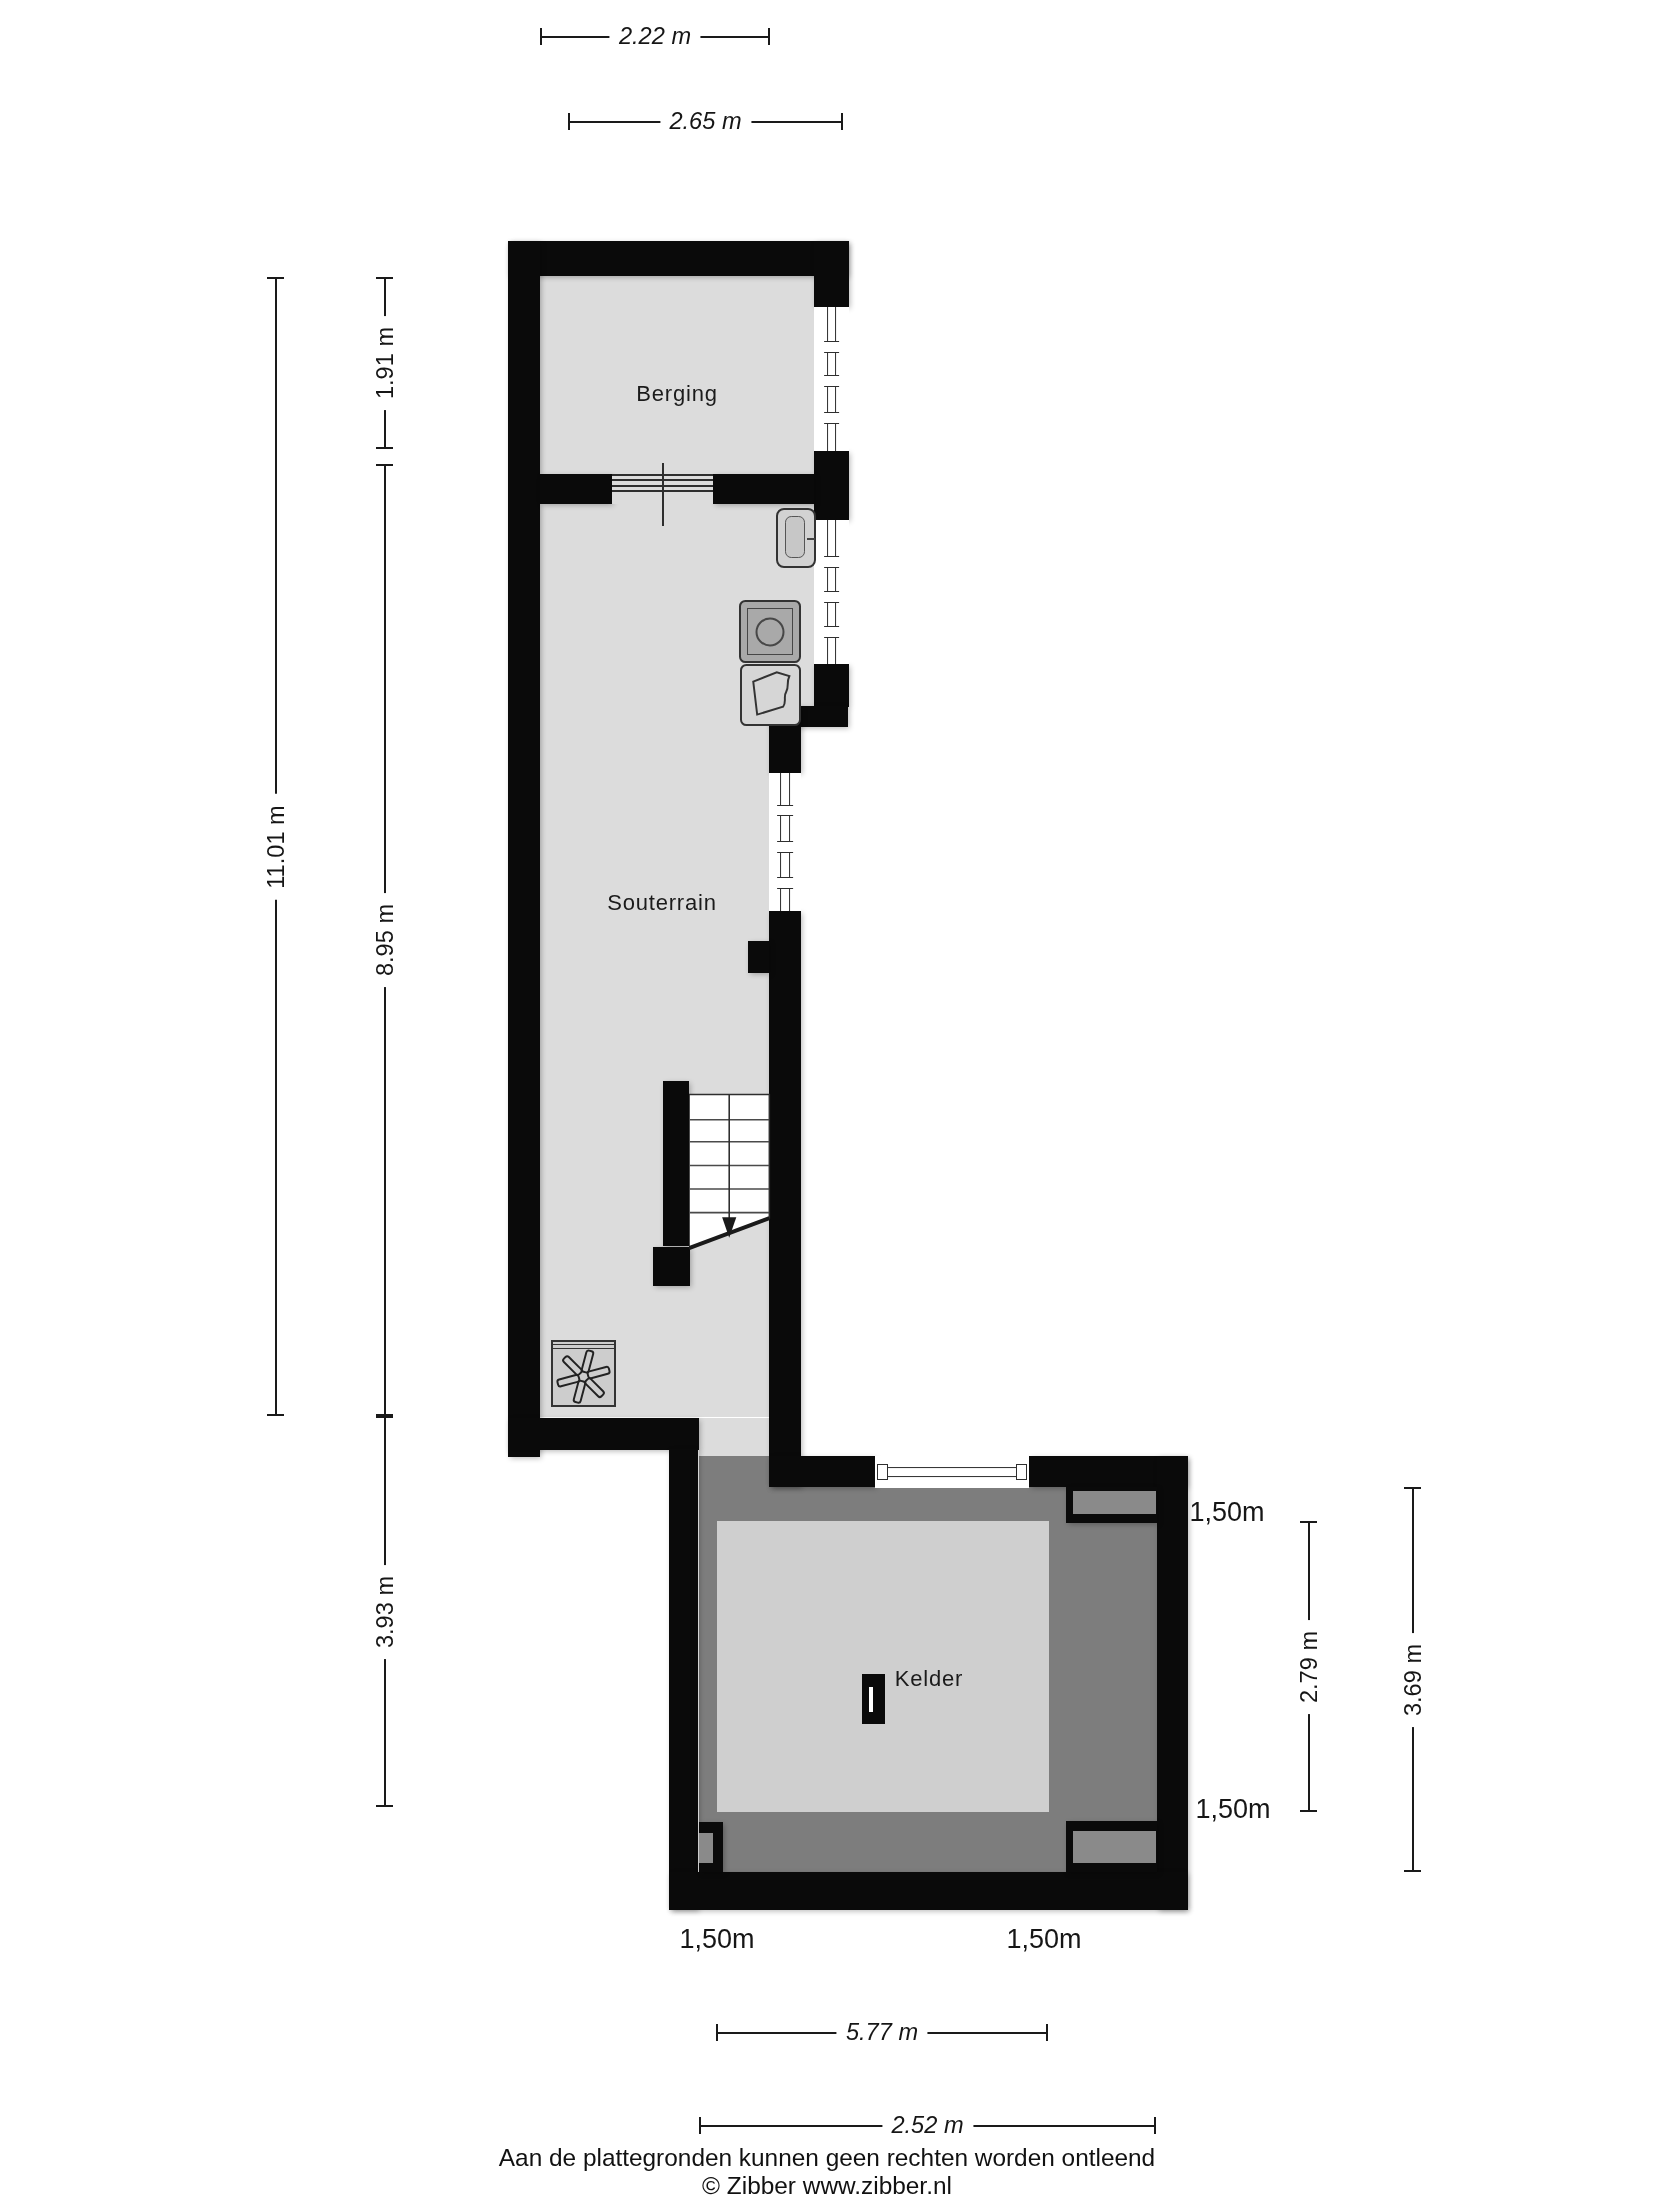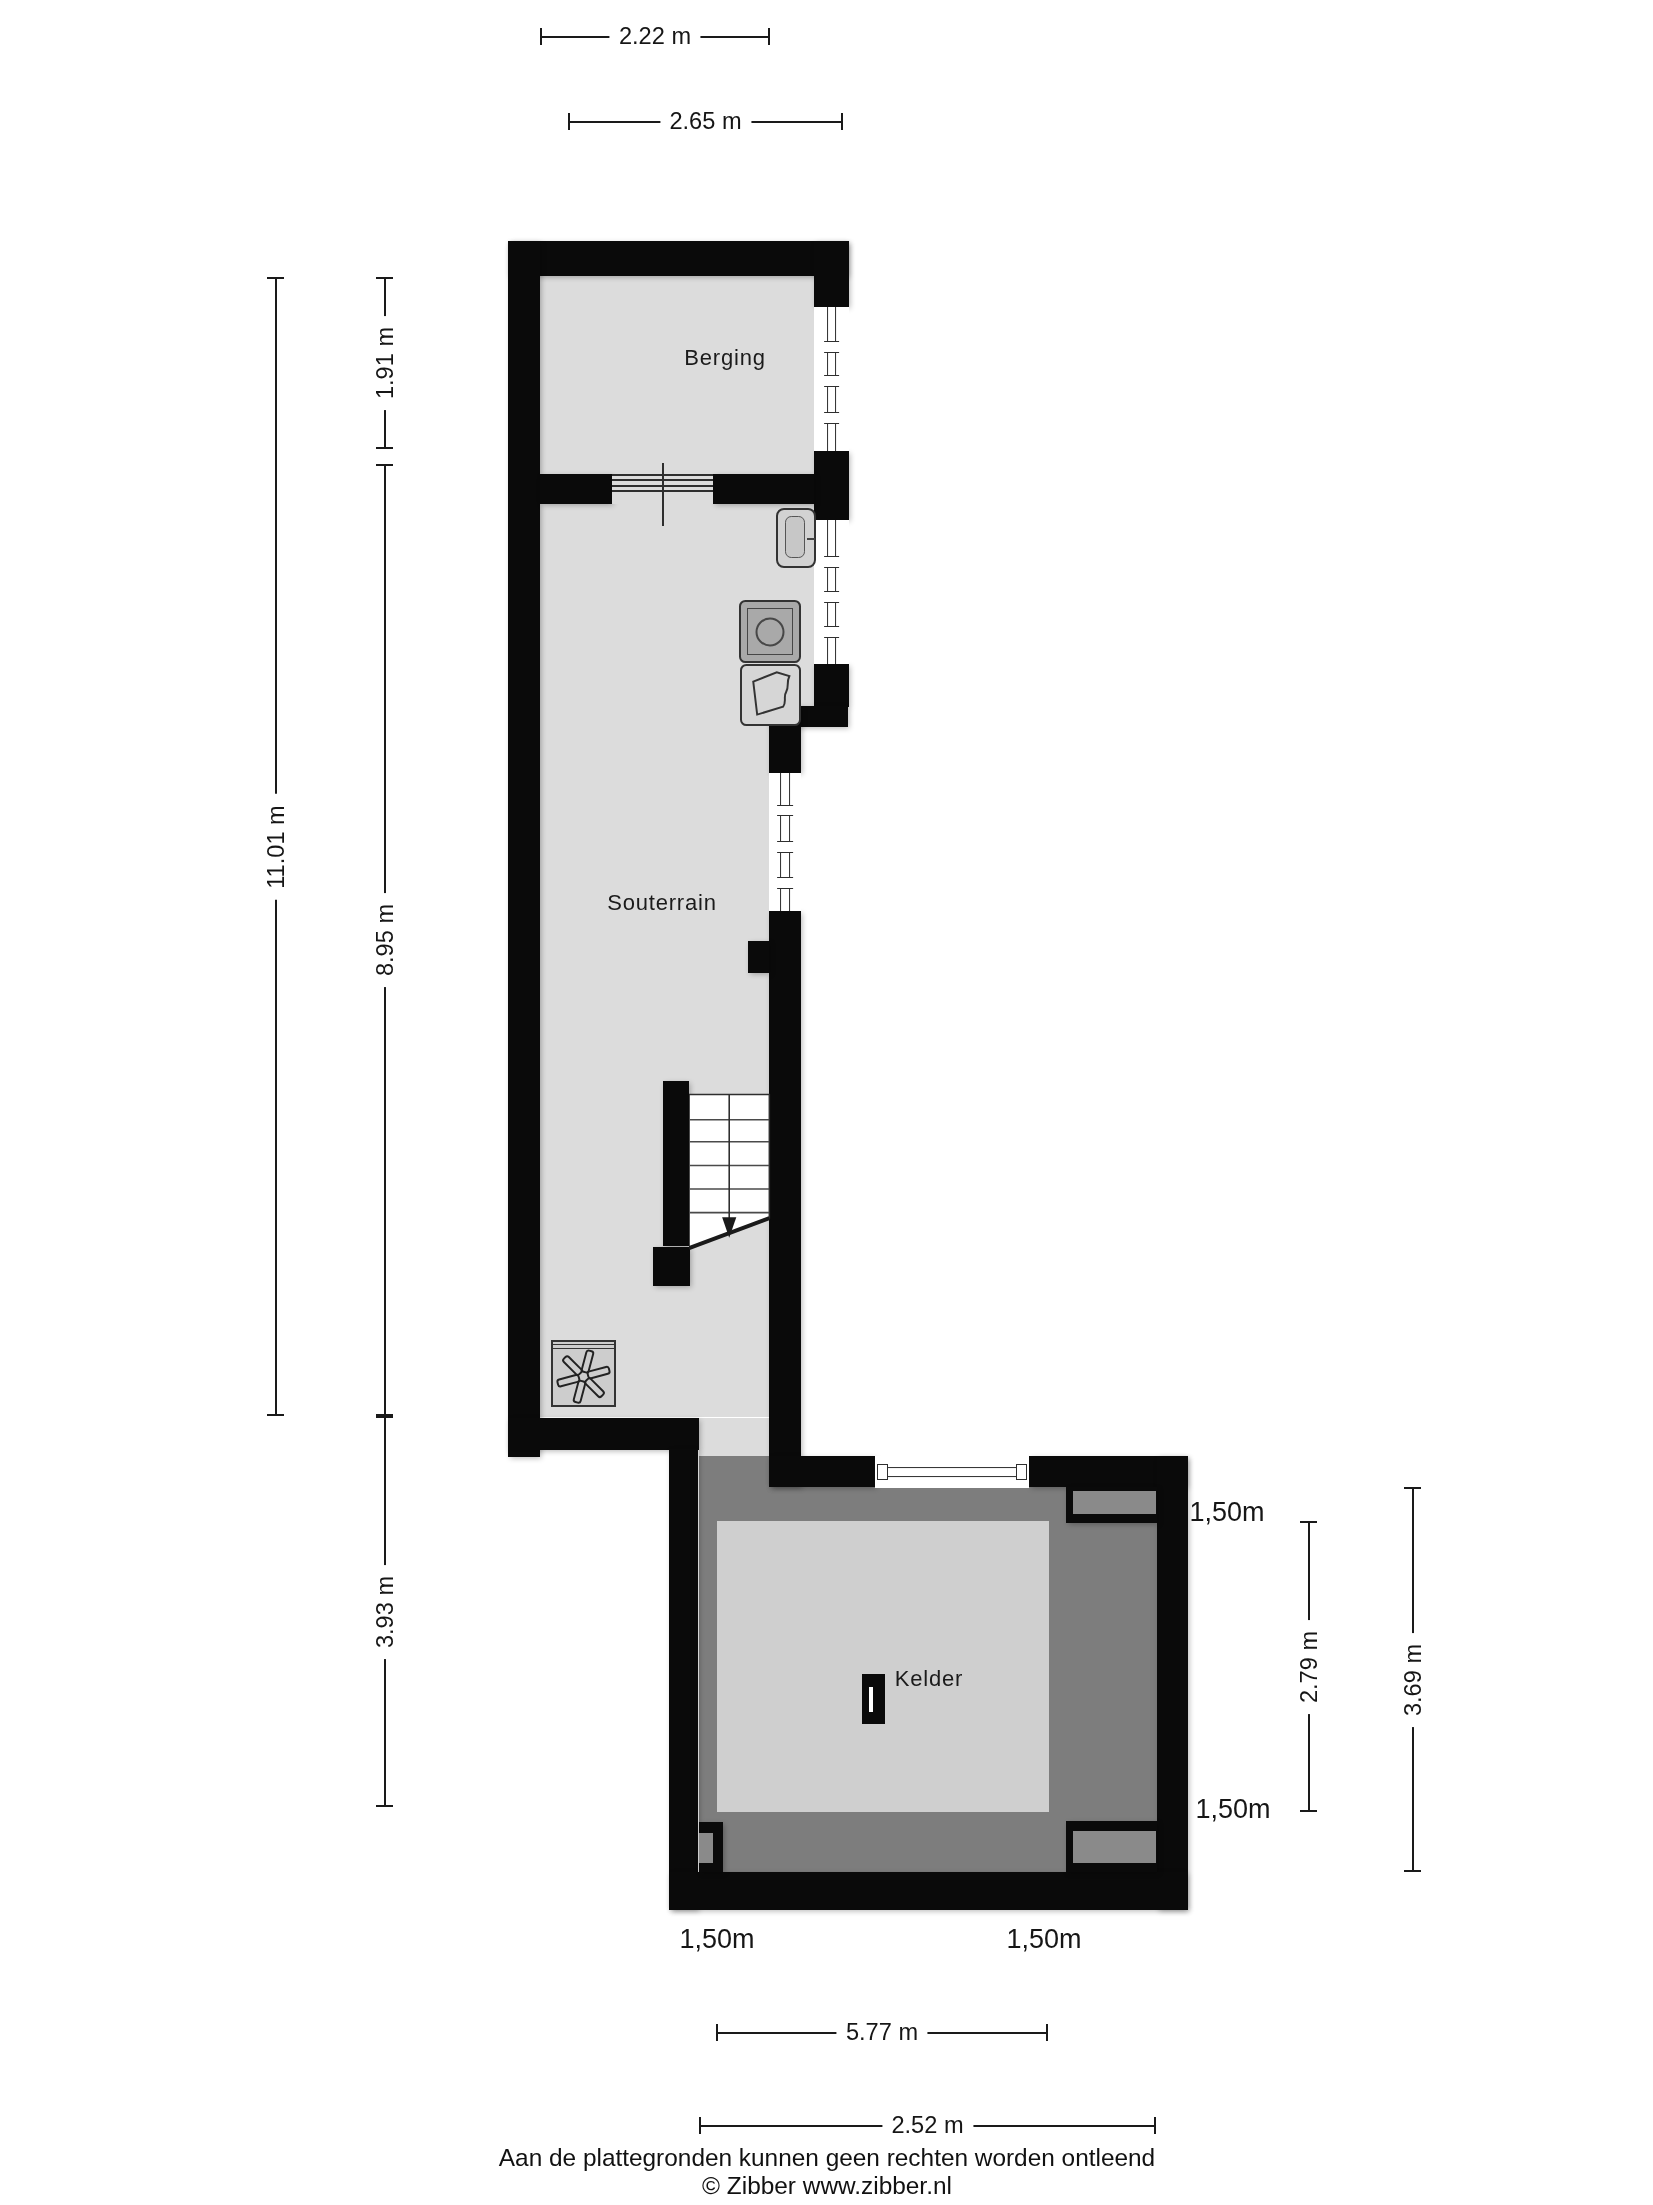--- a/index.html
+++ b/index.html
@@ -15,21 +15,21 @@
   .room-label{position:absolute;transform:translate(-50%,-50%);font-size:22px;letter-spacing:0.8px;color:#1b1b1b;white-space:nowrap;}
   
   .vdim{position:absolute;width:1.6px;background:var(--line,#1a1a1a);}
   .vdim .tick{position:absolute;left:-7.9px;width:17.3px;height:1.6px;background:var(--line,#1a1a1a);}
   .vdim .tick.t0{top:0;} .vdim .tick.t1{bottom:0;}
   .hdim{position:absolute;height:1.6px;background:var(--line,#1a1a1a);}
   .hdim .tick{position:absolute;top:-7.9px;width:1.6px;height:17.3px;background:var(--line,#1a1a1a);}
   .hdim .tick.t0{left:0;} .hdim .tick.t1{right:0;}
   .dim-label{position:absolute;font-size:23.6px;color:#161616;background:#fff;white-space:nowrap;}
   .vdim .dim-label{top:50%;left:50%;transform:translate(-50%,-50%) rotate(-90deg);padding:1.6px 11px;}
-  .hdim .dim-label{top:50%;left:50%;transform:translate(-50%,-50%);padding:3.2px 9.5px;}
+  .hdim .dim-label{top:50%;left:50%;transform:translate(-50%,-50%);padding:3.2px 9.5px;font-style:italic;}
   .free-label{position:absolute;transform:translate(-50%,-50%);font-size:27px;color:#161616;white-space:nowrap;}
   
   .vwindow{position:absolute;background:#fff;}
   .vwindow .glass{position:absolute;left:50%;top:0;bottom:0;width:7.9px;transform:translateX(-50%);
     border-left:1.6px solid #2e2e2e;border-right:1.6px solid #2e2e2e;}
   .vwindow .bar{position:absolute;left:50%;transform:translateX(-50%);width:15.8px;height:9.5px;background:#fff;
     border-top:1.6px solid #2e2e2e;border-bottom:1.6px solid #2e2e2e;}
   .hwindow{position:absolute;background:#fff;}
   .hwindow .glass{position:absolute;top:50%;left:3.2px;right:3.2px;height:7.9px;transform:translateY(-50%);
     border-top:1.6px solid #2e2e2e;border-bottom:1.6px solid #2e2e2e;}
@@ -184,21 +184,21 @@
             <rect x="34.5" y="10" width="9" height="28" rx="3"></rect>
           </g>
       </g>
     </svg>
   </div>
 
   <div class="kelder-door" style="left:862px;top:1674px;width:23px;height:50px;">
     <div class="slit"></div>
   </div>
 
-  <div class="room-label" style="left:677px;top:358px;margin-left:48px;">Berging</div>
+  <div class="room-label" style="left:677px;top:394px;">Berging</div>
   <div class="room-label" style="left:662px;top:903px;">Souterrain</div>
   <div class="room-label" style="left:929px;top:1679px;">Kelder</div>
 
   <div class="hdim" style="left:540px;top:36px;width:230px;">
     <div class="tick t0"></div>
       <div class="tick t1"></div>
     <div class="dim-label">2.22 m</div>
   </div>
   <div class="hdim" style="left:568px;top:121px;width:275px;">
     <div class="tick t0"></div>

